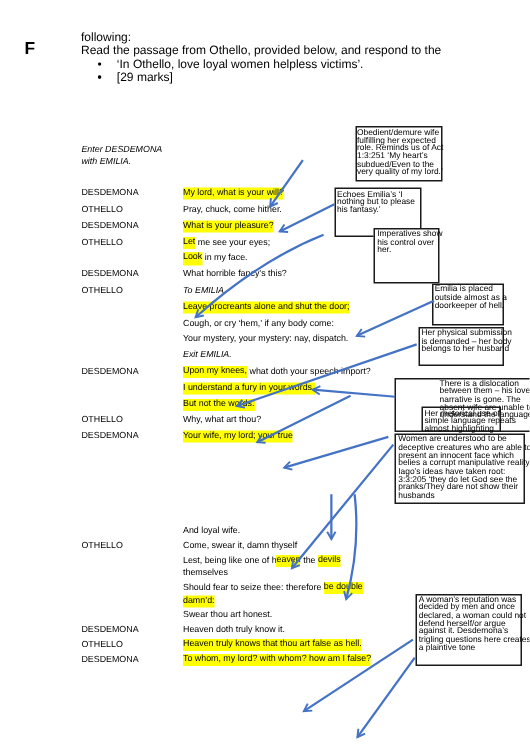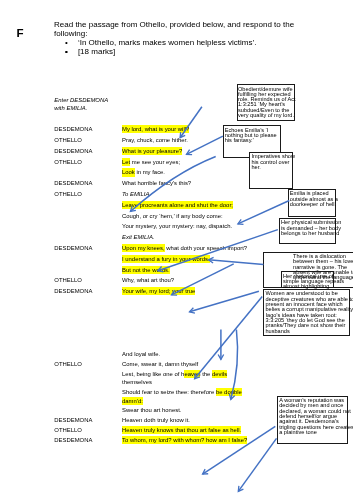--- a/index.html
+++ b/index.html
@@ -23,26 +23,26 @@
        font-size:5.6px;line-height:5.3px;padding:1.3px 0 0 0;box-sizing:border-box;overflow:visible;}
   .aline{white-space:nowrap;}
   svg.arrows{position:absolute;left:0;top:0;width:353px;height:500px;pointer-events:none;}
 </style>
 </head>
 <body>
 
 <div id="page">
   <div class="qmark">F</div>
   <div class="intro">
+    <div class="ln">following:</div>
     <div class="ln">Read the passage from Othello, provided below, and respond to the</div>
-    <div class="ln">following:</div>
     <ul id="bullets">
-        <li><span class="bul">•</span><span>‘In Othello, marks makes women helpless victims’.</span></li>
+        <li><span class="bul">•</span><span>‘In Othello, love loyal women helpless victims’.</span></li>
         <li><span class="bul">•</span></li>
-        <li><span class="bul">•</span><span>[18 marks]</span></li>
+        <li><span class="bul">•</span><span>[29 marks]</span></li>
       </ul>
   </div>
   <div class="stage" style="left:54.3px;top:96px;">
     <div>Enter DESDEMONA</div>
     <div>with EMILIA.</div>
   </div>
   <div id="script">
       <div class="row sp" style="top: 126.15px;">DESDEMONA</div>
       <div class="row dl" style="top: 126.15px;"><span class="hl">My lord, what is your will?</span></div>
       <div class="row sp" style="top: 136.95px;">OTHELLO</div>

